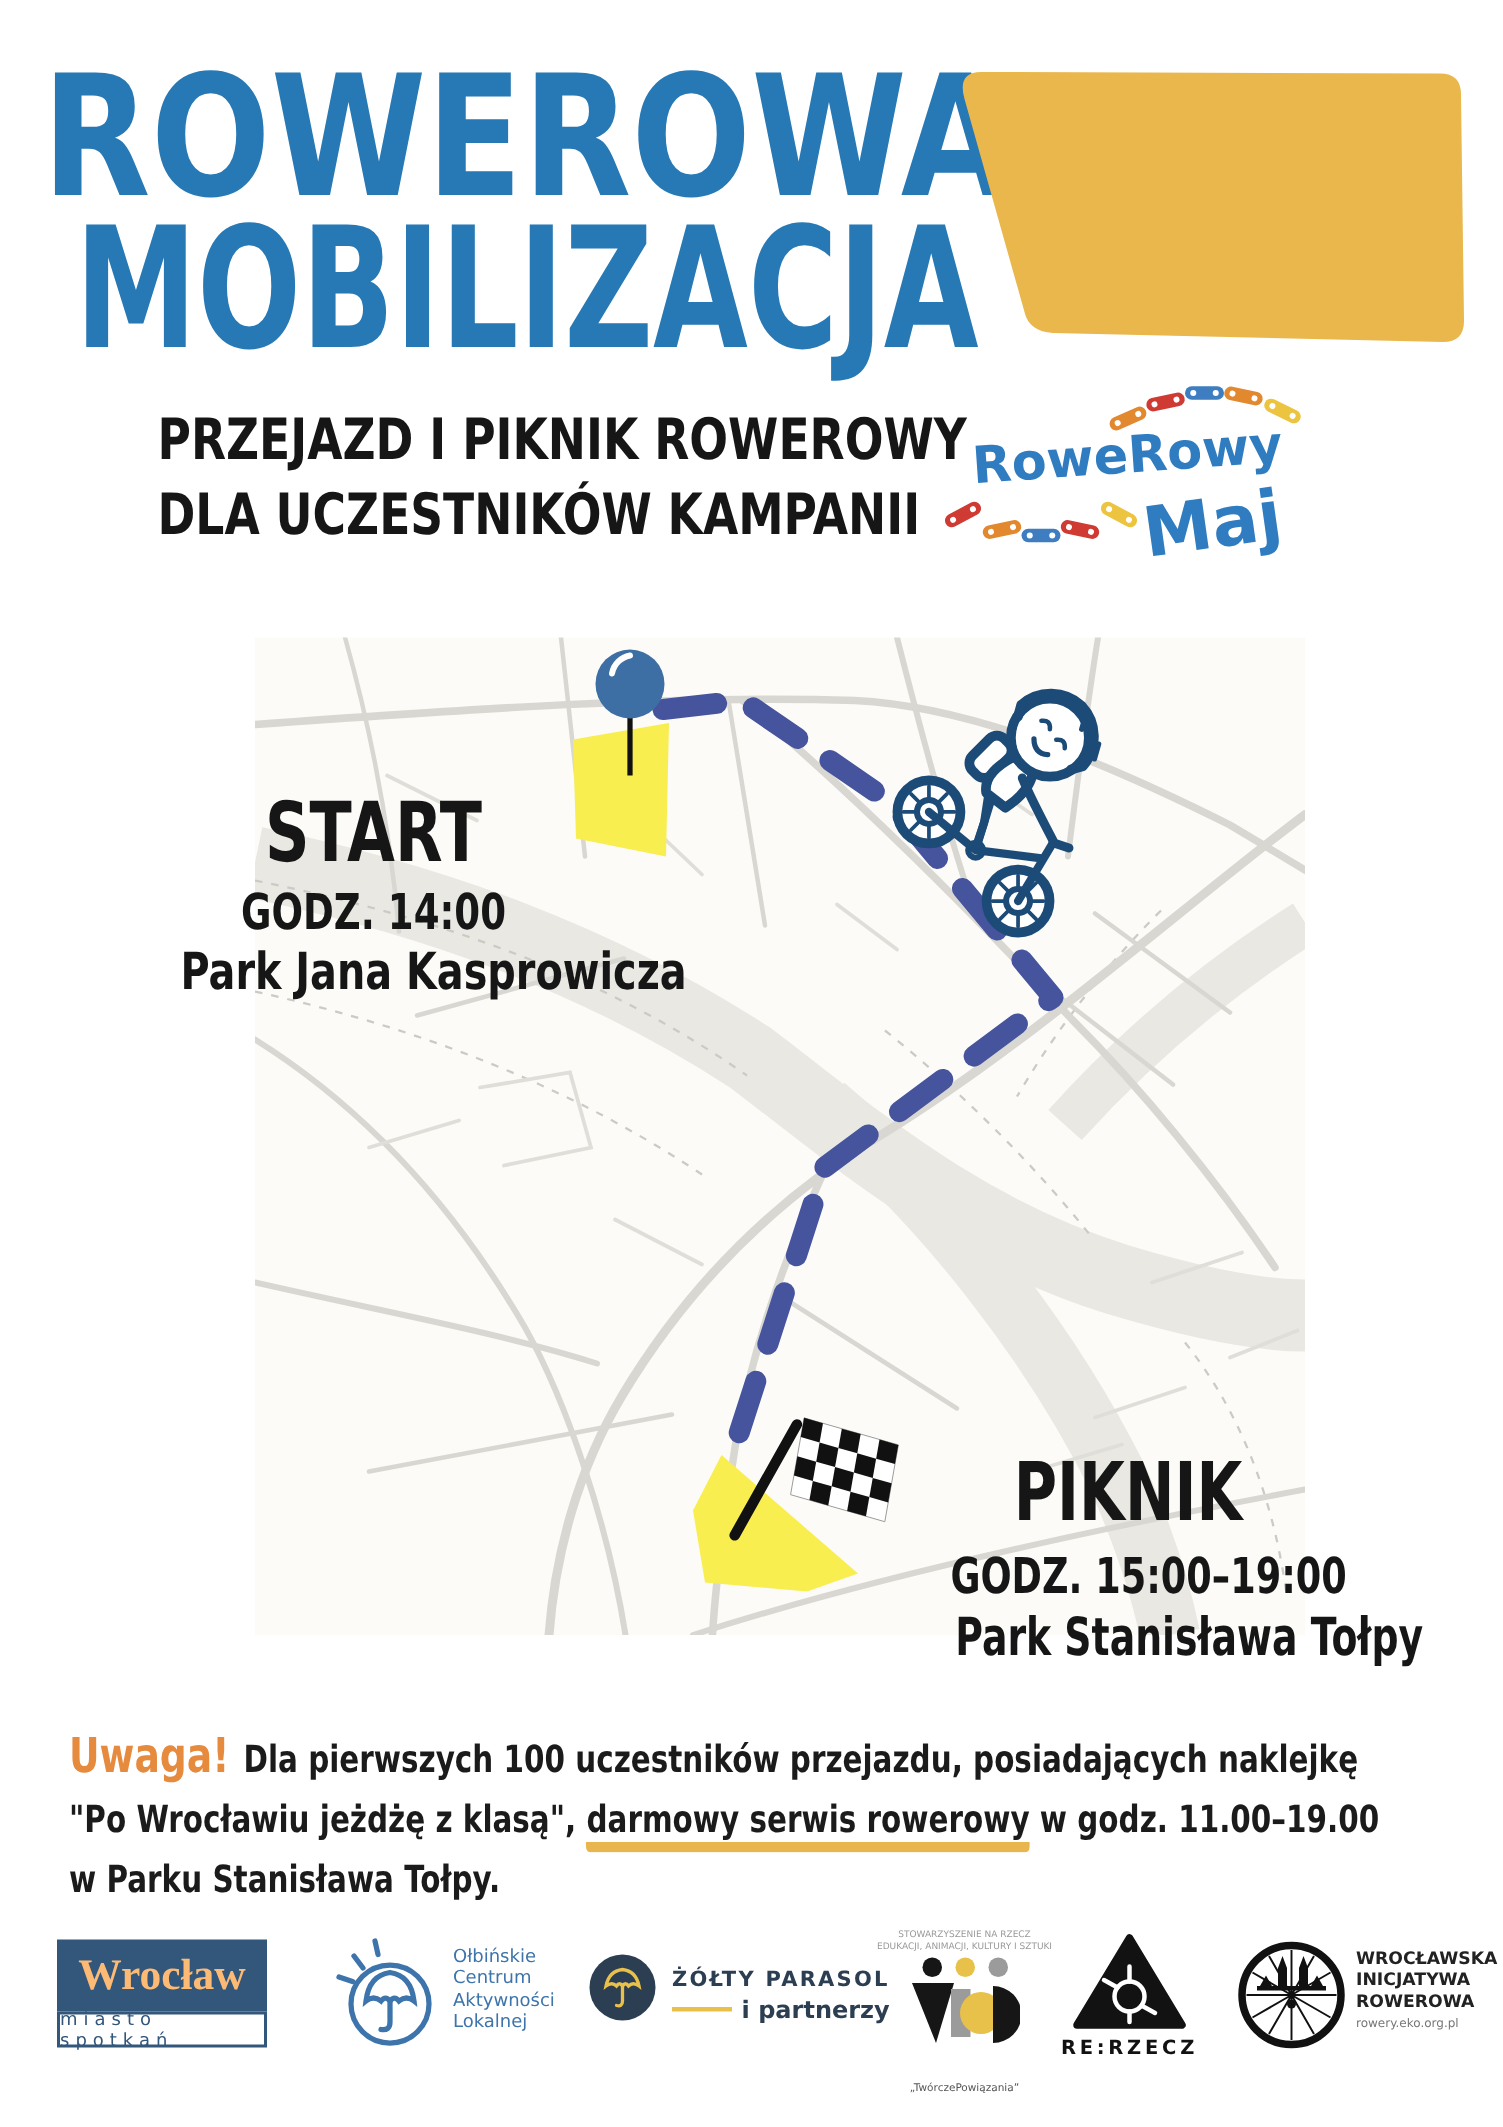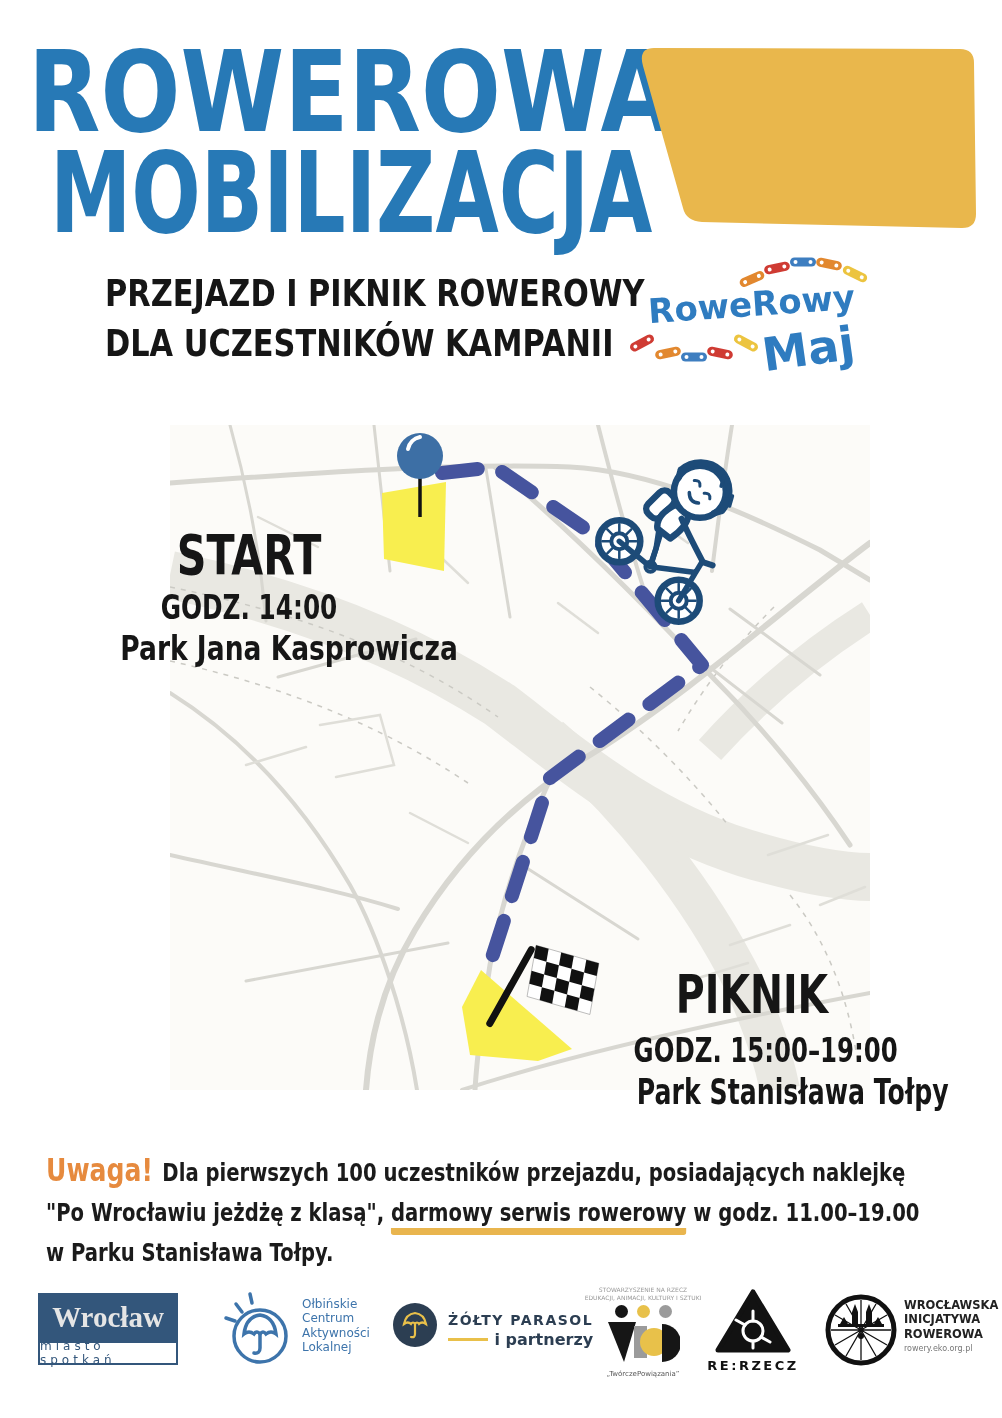--- a/index.html
+++ b/index.html
@@ -10,34 +10,34 @@
   .badge-wrap{display:flex;flex-direction:column;align-items:flex-end}
   .badge-text{font-weight:bold;color:#161616;transform-origin:right top;white-space:nowrap;line-height:1}
   .subtitle{font-weight:bold;font-size:38px;line-height:50px;transform:scaleX(.8);transform-origin:left top;white-space:nowrap;color:#161616}
   .campaign{font-weight:bold;color:var(--campaign-blue);white-space:nowrap}
   .mapblock{text-align:center;font-weight:bold;white-space:nowrap;color:#161616}
   .mapblock>div{transform-origin:center top}
   .notice{font-weight:bold;font-size:25px;line-height:40px;transform:scaleX(.785);transform-origin:left top;white-space:nowrap;color:#1b1b1b}
   .notice .hl{font-size:32px;color:var(--accent-orange);margin-right:12px}
   .underl{border-bottom:7px solid var(--underline-yellow);padding-bottom:1px;border-radius:4px}
   
-  .lg-wroclaw .box{width:140px;height:48px;background:var(--wroclaw-navy);color:#e5e5e5;display:flex;align-items:center;justify-content:center;
+  .lg-wroclaw .box{width:140px;height:48px;background:var(--wroclaw-navy);color:#fdba74;display:flex;align-items:center;justify-content:center;
         font-family:"Liberation Serif",serif;font-size:29px;font-weight:bold}
   .lg-wroclaw .strip{width:136px;height:20px;border:2px solid var(--wroclaw-navy);color:var(--wroclaw-navy);
         display:flex;align-items:center;justify-content:center;font-size:12px;letter-spacing:4px}
   .lg-ocal-text{font-size:12px;font-weight:normal;color:var(--ocal-blue);line-height:1.2}
   .lg-zp-name{font-size:14px;font-weight:bold;color:var(--parasol-navy);letter-spacing:1.5px;white-space:nowrap}
   .lg-zp-sub{display:flex;align-items:center;justify-content:flex-end;gap:6px;margin-top:2px}
   .lg-zp-line{width:40px;height:3px;background:var(--parasol-yellow)}
   .lg-zp-subtext{font-size:16px;font-weight:bold;color:var(--parasol-navy)}
   .lg-stow{width:130px;text-align:center}
   .lg-stow .cap{font-size:6px;color:#999;line-height:1.25}
   .lg-stow .dots{display:flex;justify-content:center;gap:9px;margin:4px 0 2px}
   .lg-stow .dot{width:13px;height:13px;border-radius:50%}
-  .lg-stow .cap2{font-size:7px;color:#555;margin-top:2px}
+  .lg-stow .cap2{font-size:7px;color:#555;margin-top:20px}
   .lg-recycle{width:110px;text-align:center}
   .lg-recycle .name{font-size:13px;font-weight:bold;letter-spacing:2.5px;color:#121212;margin-top:1px}
   .lg-wir-text{font-size:11.5px;font-weight:bold;color:#222;line-height:1.25}
   .lg-wir-url{font-size:8px;color:#777;margin-top:3px;font-weight:normal}
   .chain-red{fill:var(--chain-red)} .chain-orange{fill:var(--chain-orange)}
   .chain-blue{fill:var(--chain-blue)} .chain-yellow{fill:var(--chain-yellow)}
 </style>
 </head>
 <body>
 

